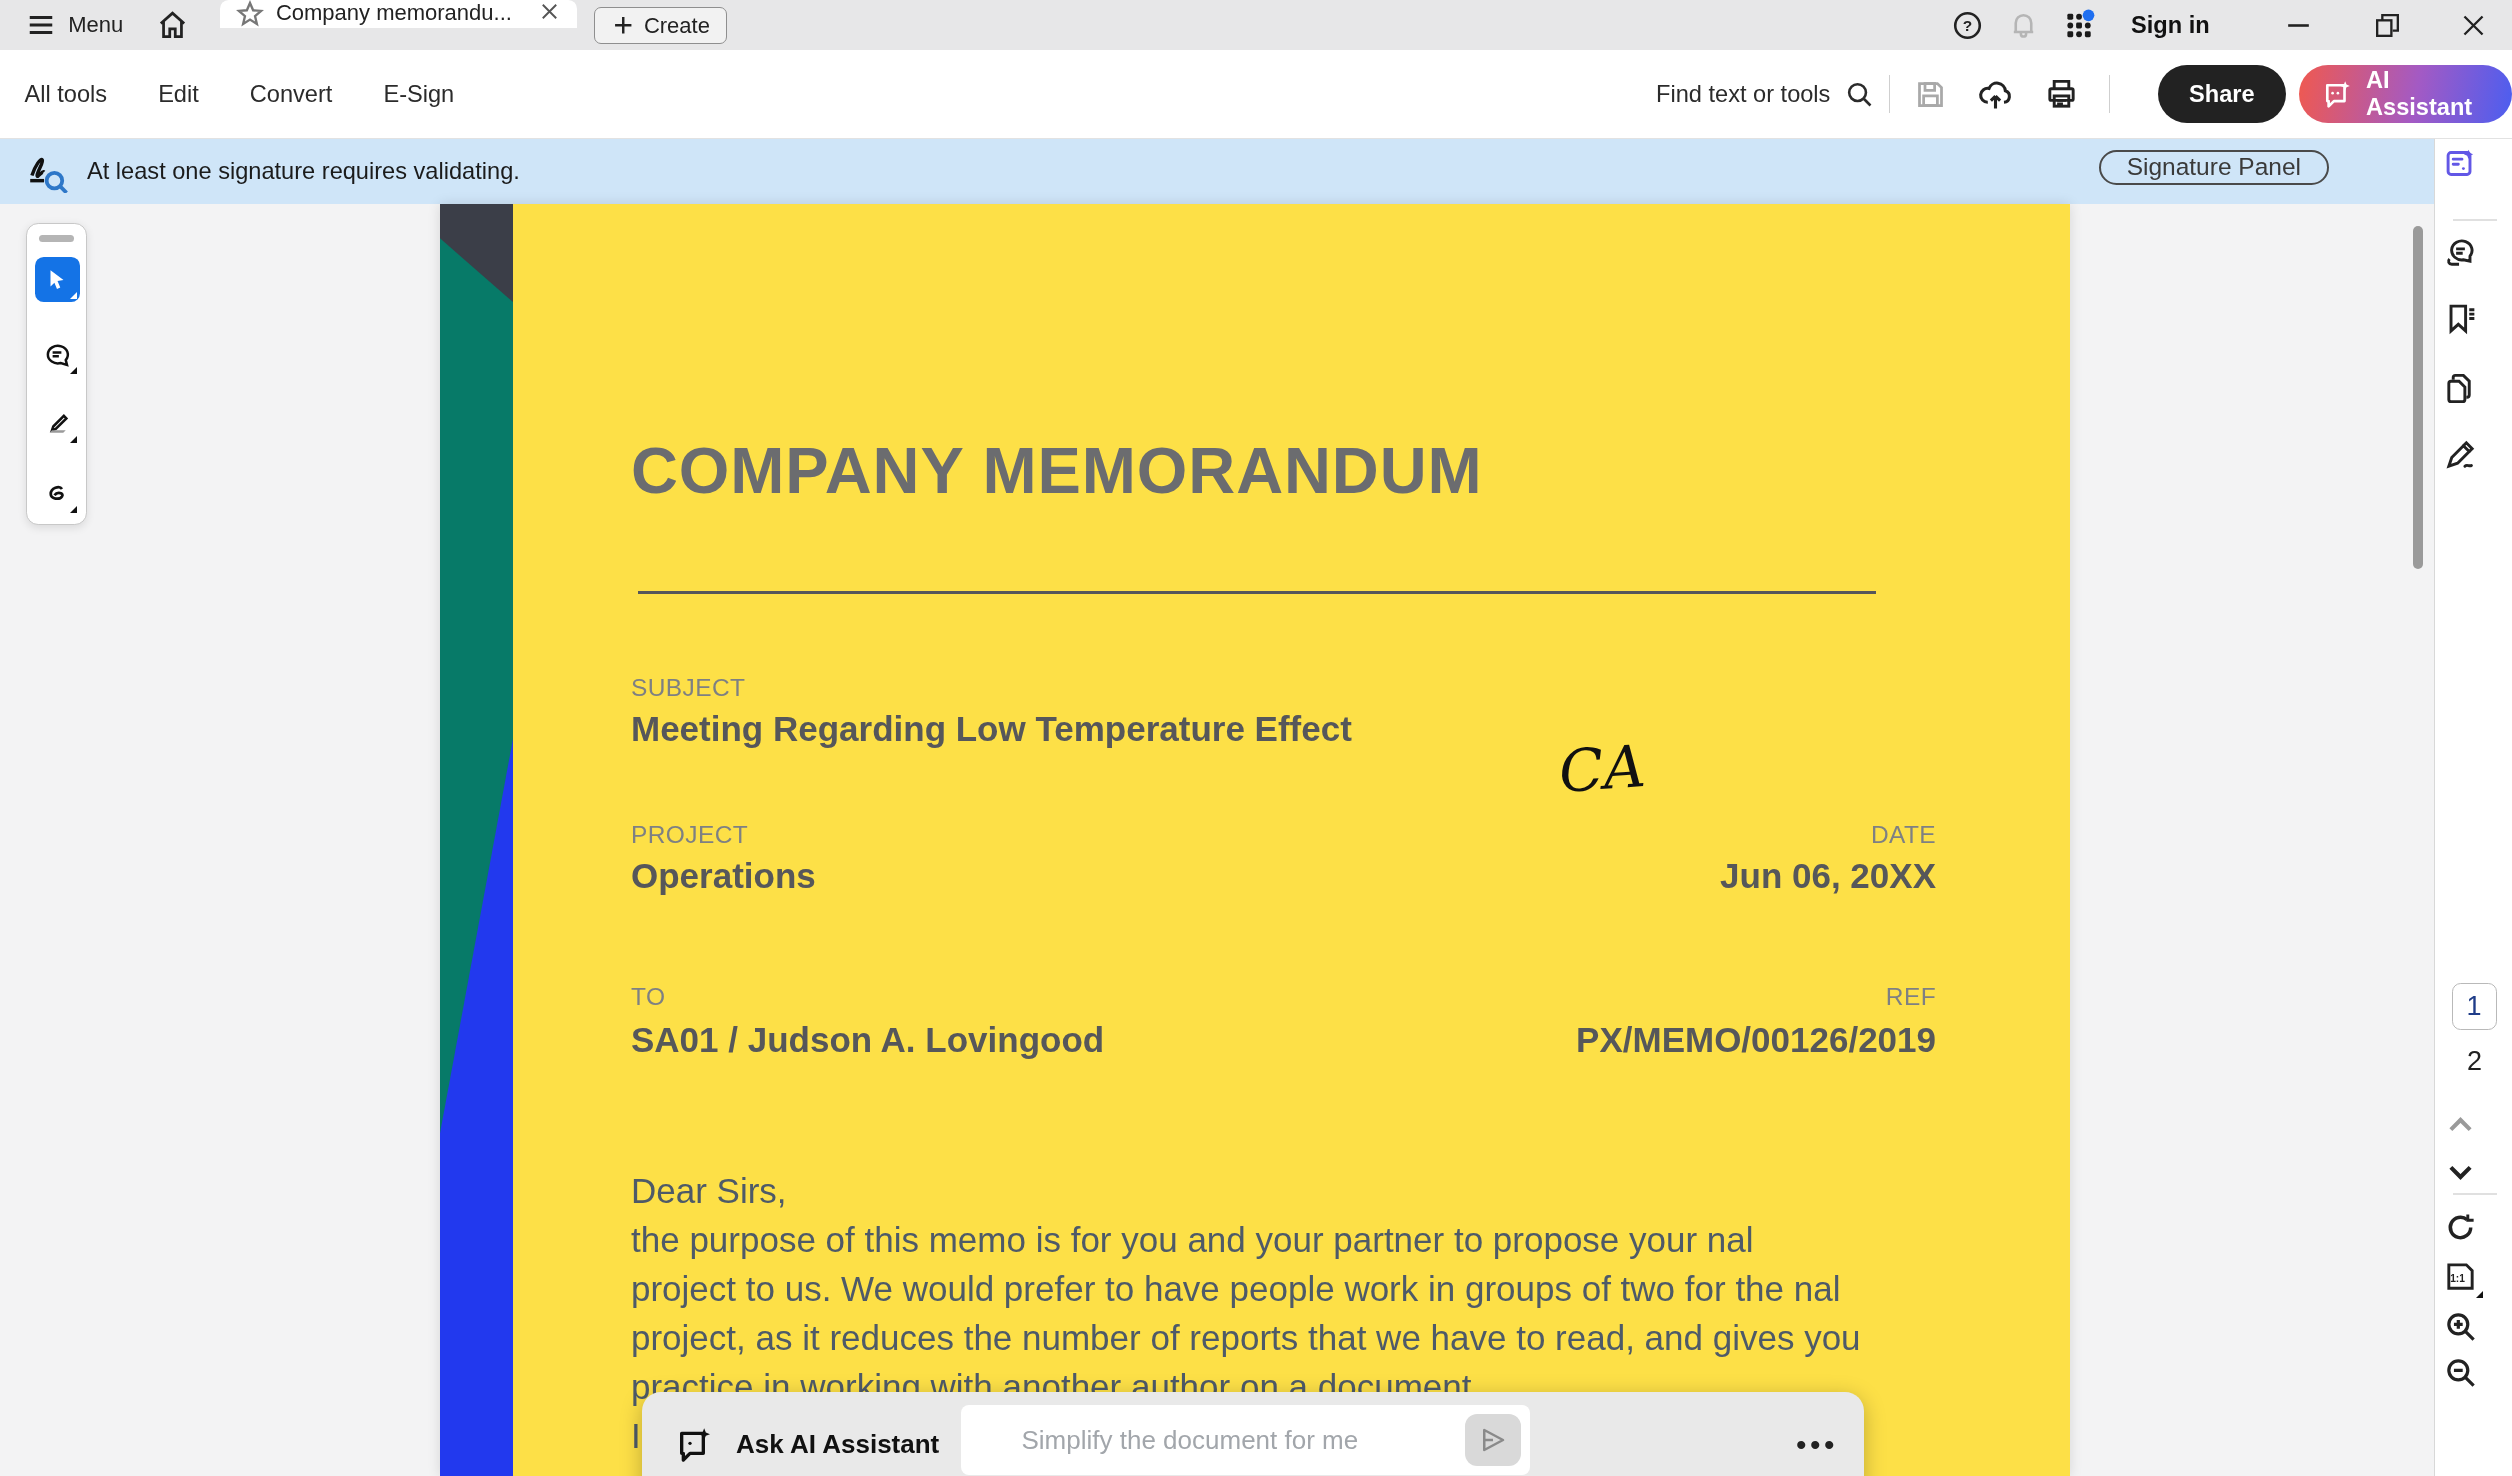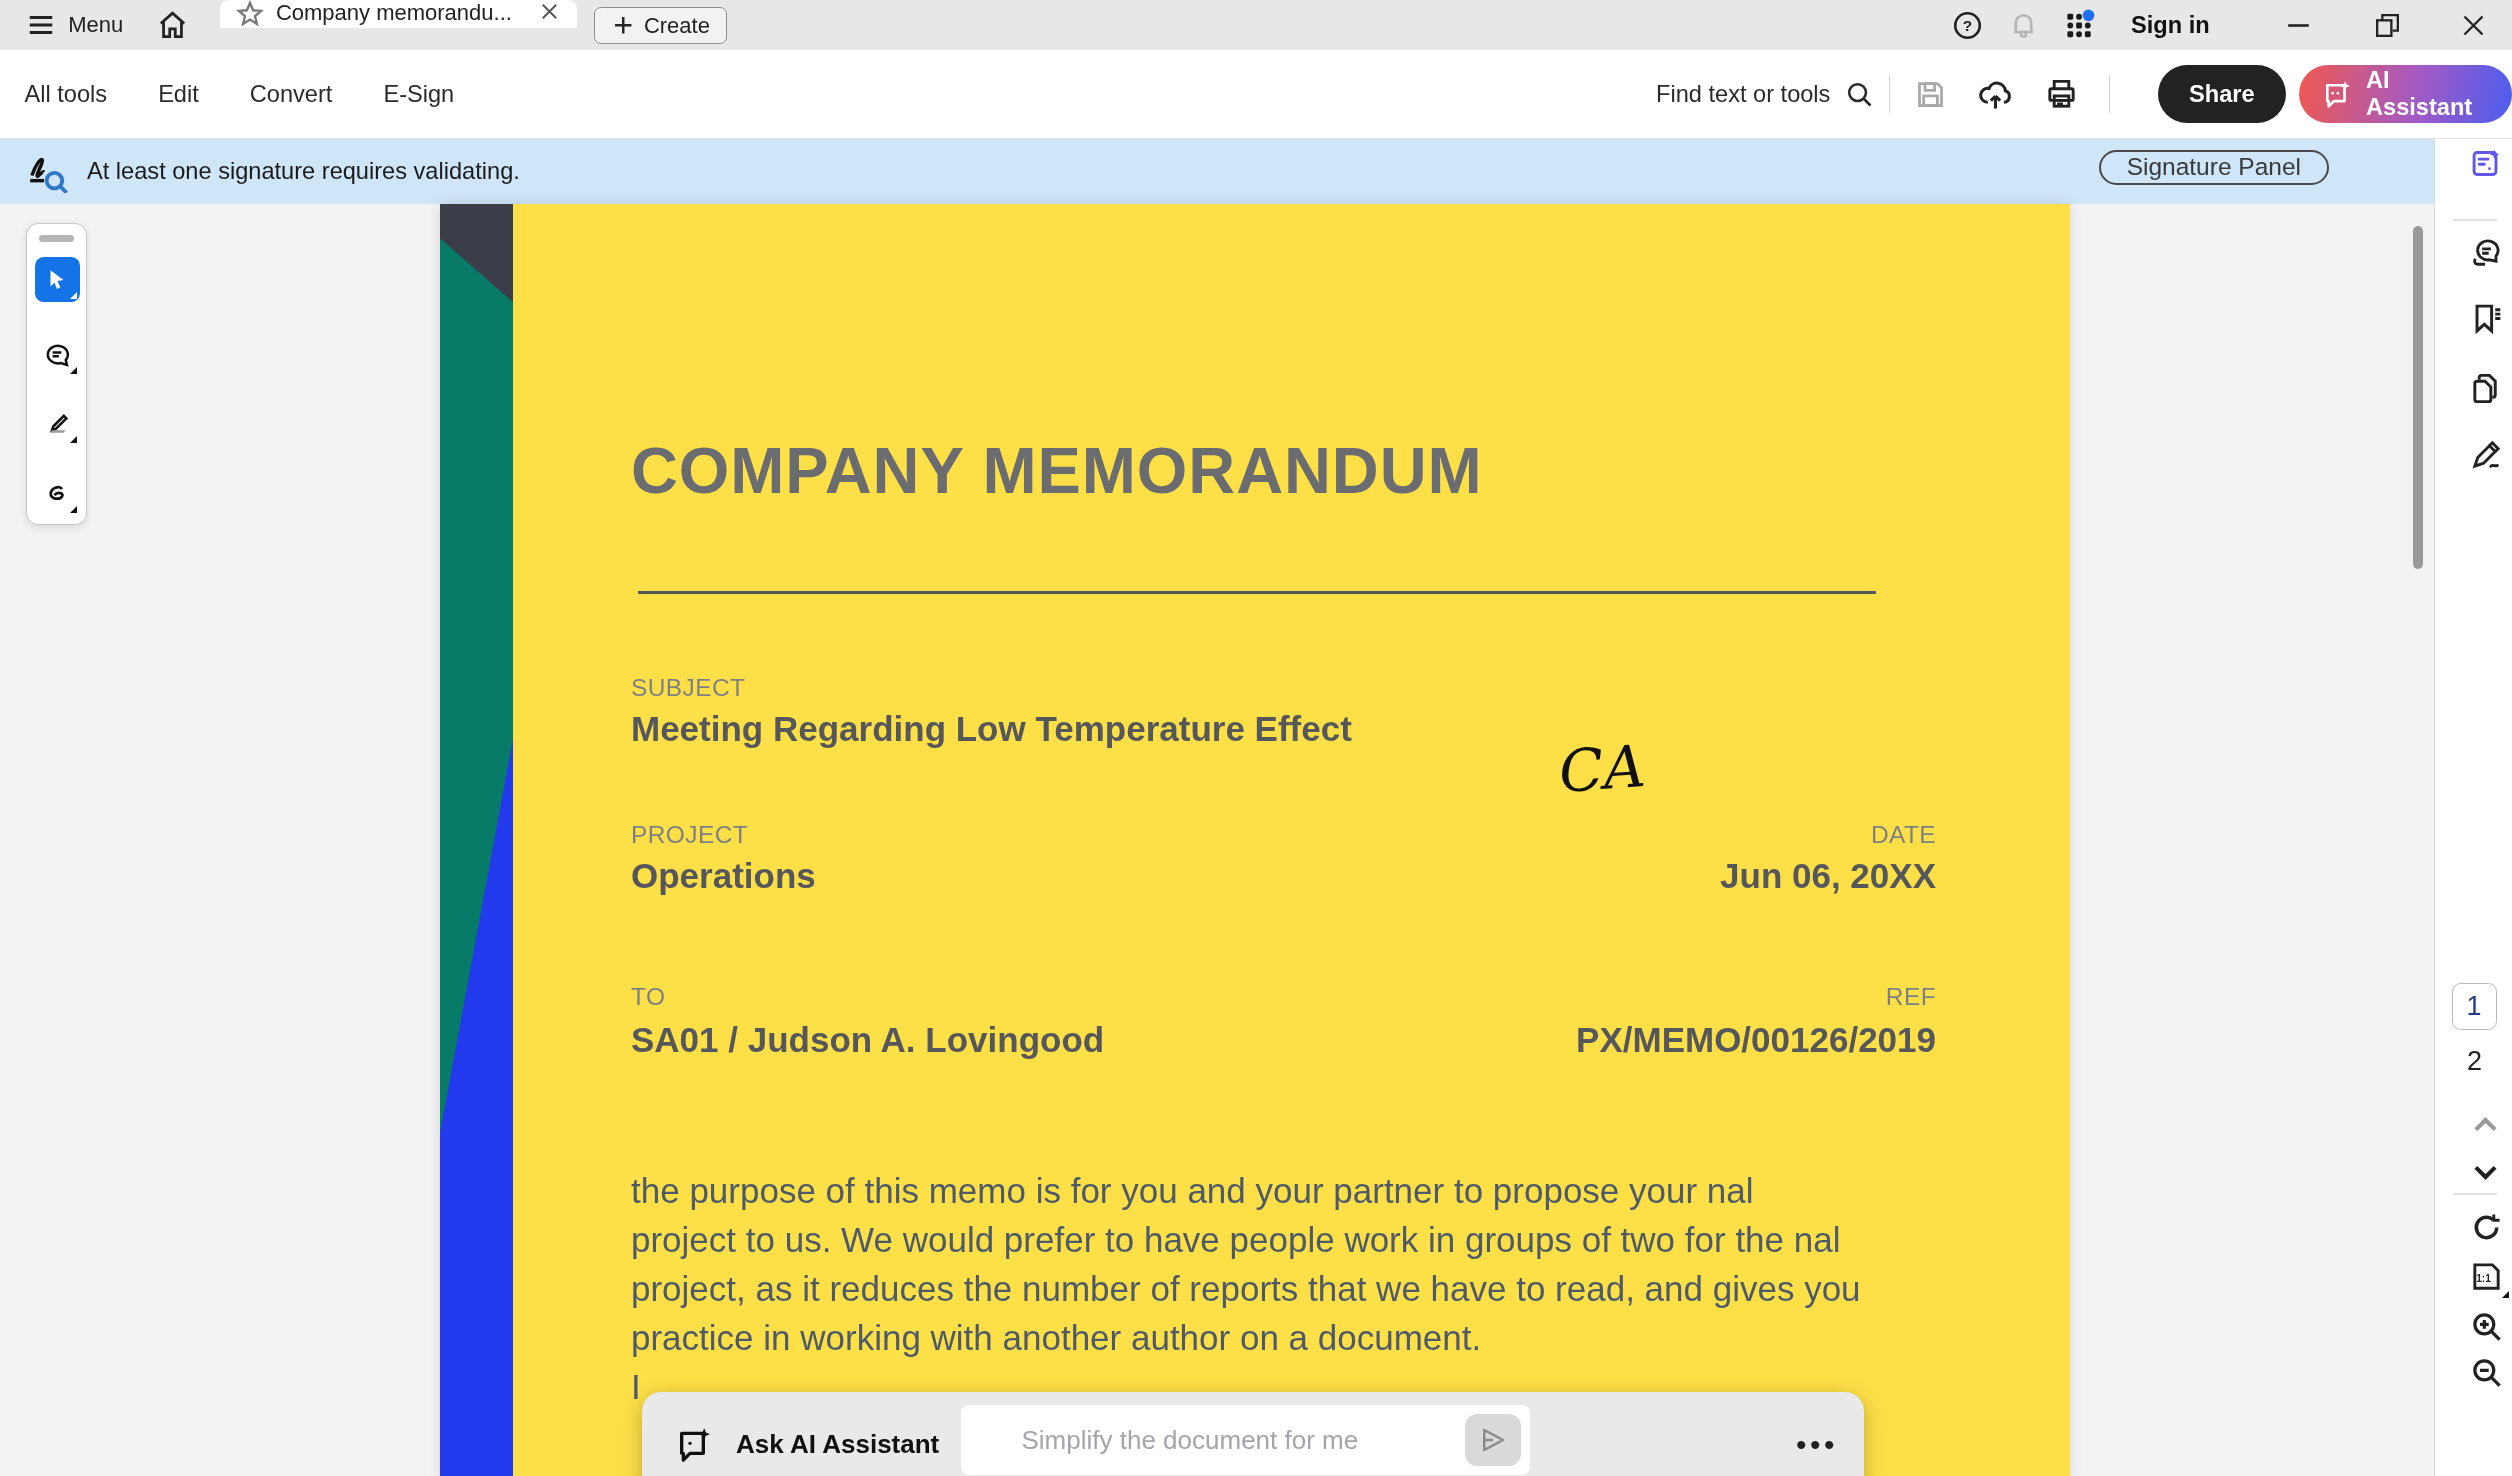--- a/index.html
+++ b/index.html
@@ -88,21 +88,21 @@
   .pal-btn::after { content:""; position:absolute; right:2.6px; bottom:2.6px;
     border-left:7.9px solid transparent; border-bottom:7.9px solid #111; }
   .pal-btn.sel::after { border-bottom-color:#fff; }
 
   
   #scroll-thumb { left:2413px; top:226px; width:9.6px; height:343px; background:#9a9a9a; border-radius:5.2px; }
 
   
   #sidebar { left:2434px; top:139px; width:79px; height:1337px; background:#fff;
     border-left:0.9px solid #d8d8d8; }
-  .sb-icon { left:34px; width:35px; height:35px; display:flex; align-items:center; }
+  .sb-icon { left:8px; width:35px; height:35px; display:flex; align-items:center; justify-content:center; }
   #sb-div1 { left:17.5px; top:80px; width:44px; height:1.7px; background:#e0e0e0; }
   #sb-div2 { left:17.5px; top:1054px; width:44px; height:1.7px; background:#e0e0e0; }
   #page-box { left:16.6px; top:844px; width:45px; height:47px; border:1.7px solid #b9b9b9;
     border-radius:8.7px; display:flex; align-items:center; justify-content:center;
     font-size:27px; color:#1f3c88; }
   #page-next { left:0; top:907px; width:79px; text-align:center; font-size:27px; color:#222; }
   .corner::after { content:""; position:absolute; right:-5.2px; bottom:-3.5px;
     border-left:7.9px solid transparent; border-bottom:7.9px solid #111; }
 
   
@@ -292,20 +292,21 @@
   <div id="project-value" class="abs fld-value">Operations</div>
   <div id="date-label" class="abs fld-label r">DATE</div>
   <div id="date-value" class="abs fld-value r">Jun 06, 20XX</div>
 
   <div id="to-label" class="abs fld-label">TO</div>
   <div id="to-value" class="abs fld-value">SA01 / Judson A. Lovingood</div>
   <div id="ref-label" class="abs fld-label r">REF</div>
   <div id="ref-value" class="abs fld-value r">PX/MEMO/00126/2019</div>
 
   <div id="body-text" class="abs">
+    <div>Dear Sirs,</div>
     <div>the purpose of this memo is for you and your partner to propose your nal</div>
     <div>project to us. We would prefer to have people work in groups of two for the nal</div>
     <div>project, as it reduces the number of reports that we have to read, and gives you</div>
     <div>practice in working with another author on a document.</div>
     <div></div>
     <div>I</div>
   </div>
 </div>
 
 <div id="palette" class="abs">

